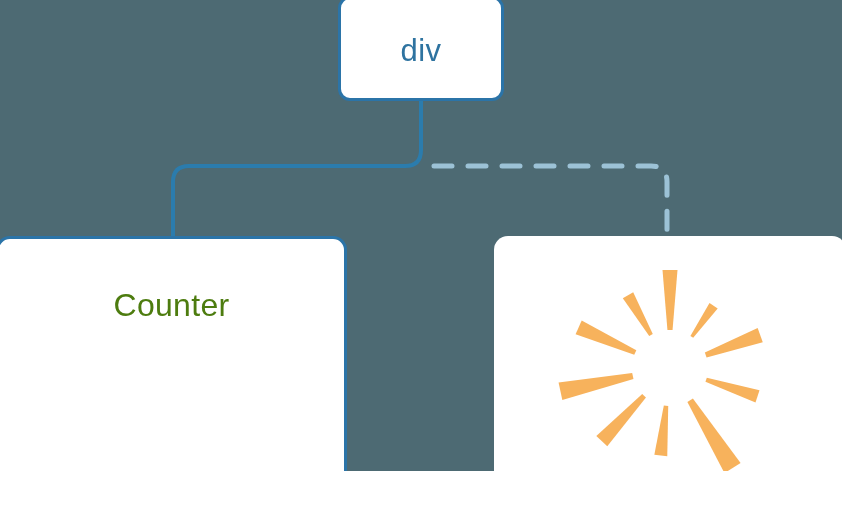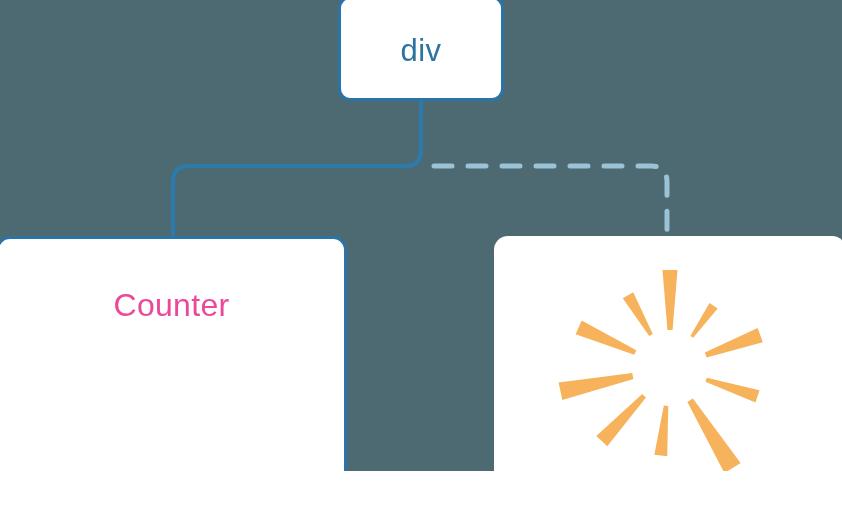--- a/index.html
+++ b/index.html
@@ -62,21 +62,21 @@
     width: 351px;
     height: 273px;
     border: 3px solid #2b74a8;
     border-radius: 14px;
     display: flex;
     flex-direction: column;
     align-items: center;
   }
   #node-counter .node-title {
     font-size: 32px;
-    color: #ec4899;
+    color: #4d7c0f;
     letter-spacing: 0.3px;
     margin-top: 50px;
     line-height: 1;
   }
 
   
   .state-pill {
     margin-top: 27px;
     height: 86px;
     display: flex;

